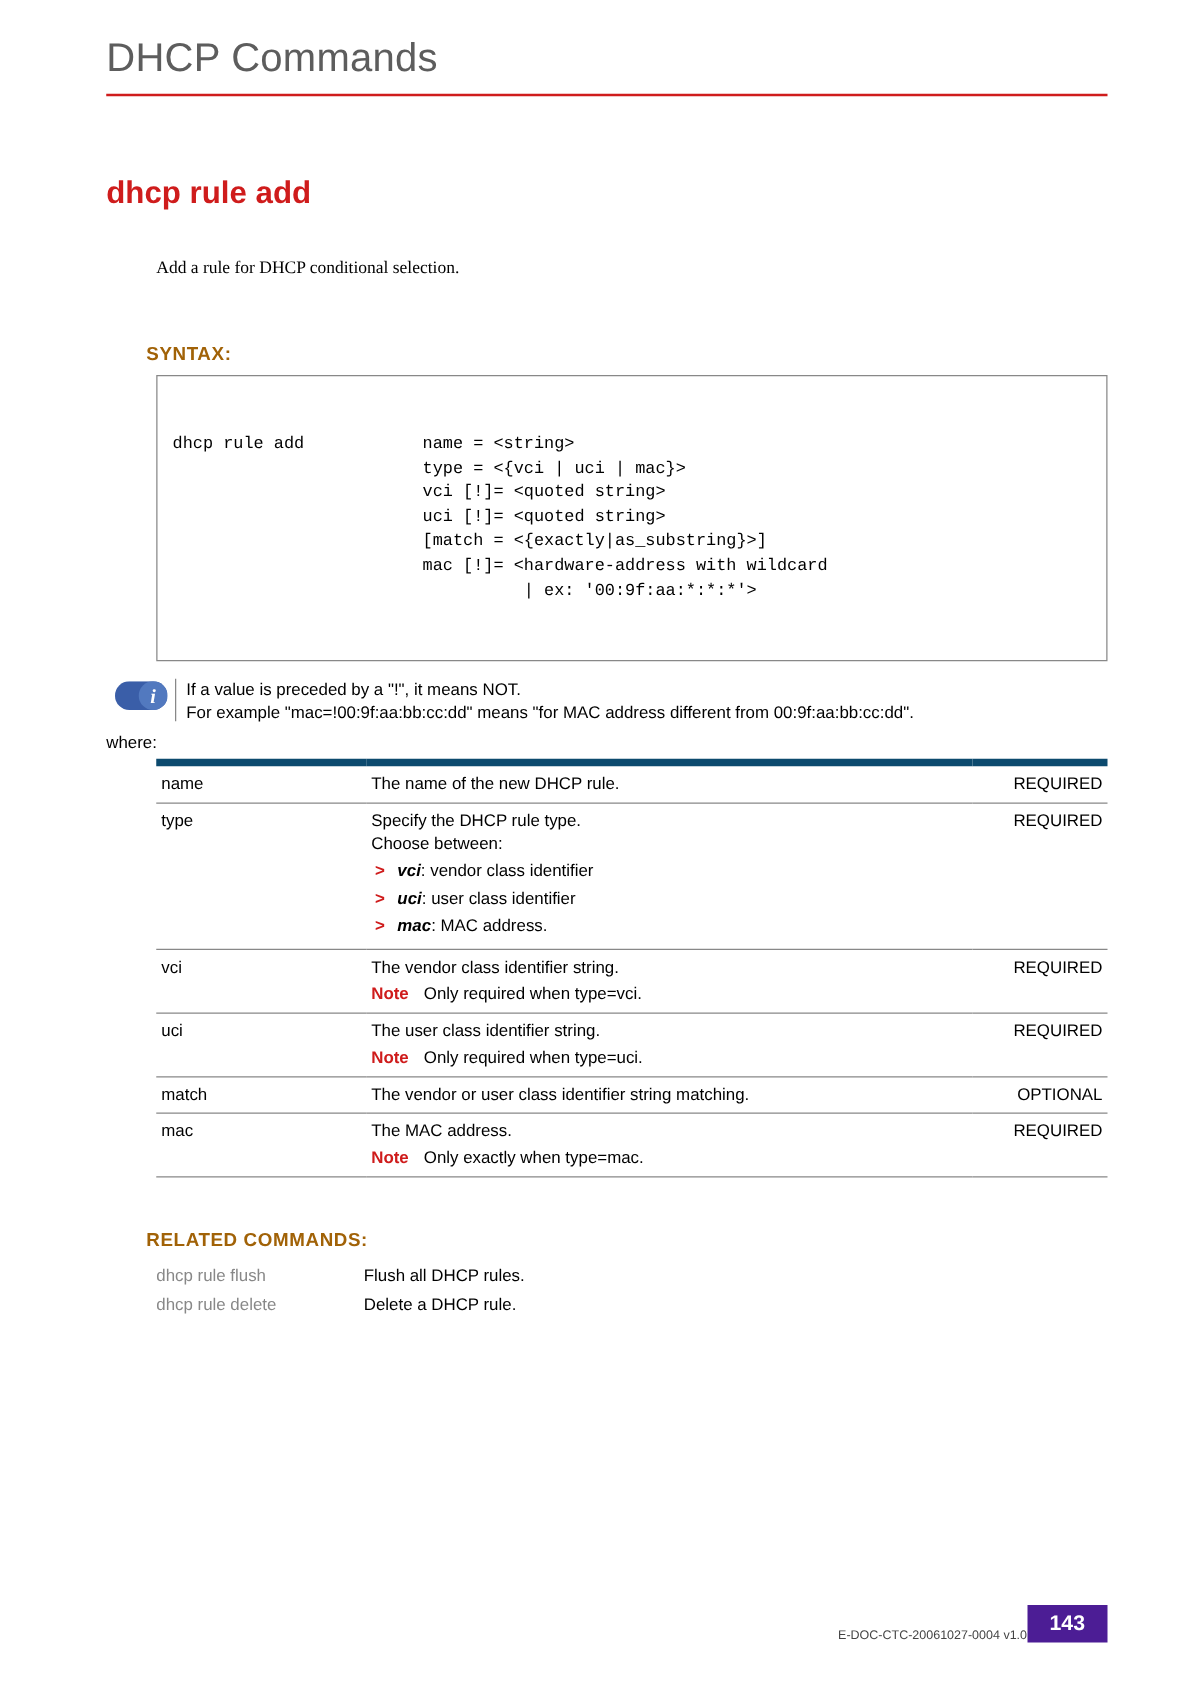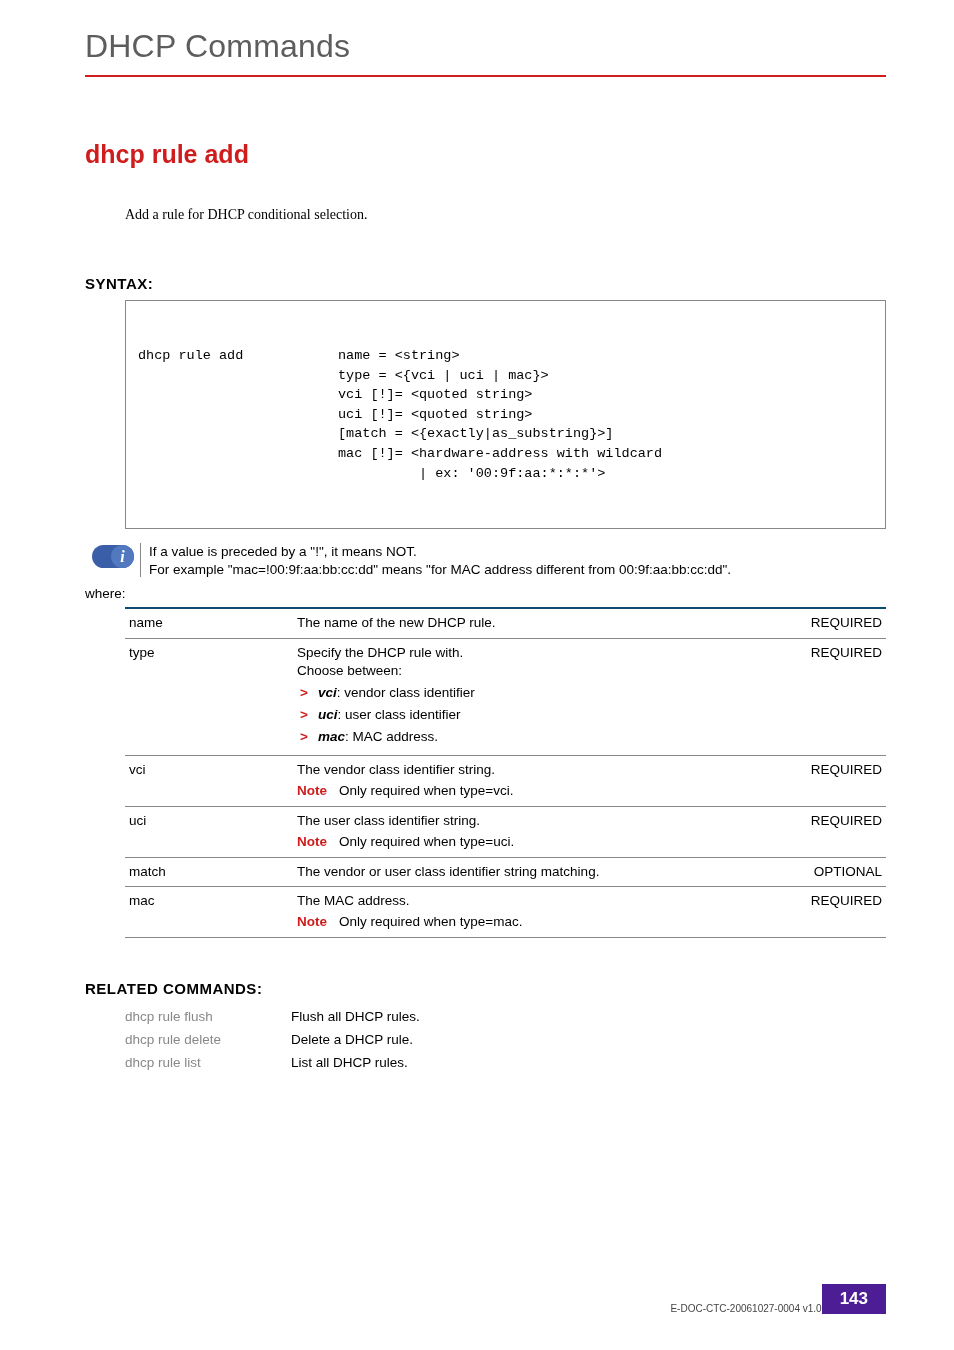--- a/index.html
+++ b/index.html
@@ -38,23 +38,24 @@
     }
     .intro {
       margin-left: 40px;
       margin-bottom: 52px;
       font-size: 14px;
       font-family: Liberation Serif, serif;
     }
     .subhead {
       font-size: 15px;
       font-weight: bold;
-      color: #000000;
+      color: #a16207;
       letter-spacing: 0.5px;
       margin-bottom: 8px;
+      margin-left: 32px;
     }
     .syntax-box {
       margin-left: 40px;
       border: 1px solid #888;
       padding: 6px 12px 6px 12px;
       font-family: "Courier New", monospace;
       font-size: 13.5px;
       line-height: 1.45;
       white-space: pre;
     }
@@ -101,21 +102,21 @@
     }
     table.params td {
       padding: 5px 4px;
       vertical-align: top;
       line-height: 1.4;
     }
     table.params tr {
       border-bottom: 1px solid #888;
     }
     table.params tr:first-child {
-      border-top: 2px solid #0c4a6e;
+      border-top: 6px solid #0c4a6e;
     }
     .col-name { width: 160px; }
     .col-req { text-align: right; width: 100px; }
     .bullet-line {
       display: flex;
       align-items: flex-start;
       margin: 3px 0;
     }
     .red-arrow {
       color: #cf1c1c;
@@ -204,21 +205,21 @@
   <table class="params">
     <tbody>
         <tr>
       <td class="col-name">name</td>
       <td>The name of the new DHCP  rule.</td>
       <td class="col-req">REQUIRED</td>
     </tr>
     <tr>
       <td class="col-name">type</td>
       <td>
-        <div style="white-space:pre-line">Specify the DHCP  rule with.
+        <div style="white-space:pre-line">Specify the DHCP  rule type.
 Choose between:</div>
         <div class="bullet-line">
           <span class="red-arrow">&gt;</span>
           <span><span class="bi">vci</span><span>: vendor class identifier</span></span>
         </div>
         <div class="bullet-line">
           <span class="red-arrow">&gt;</span>
           <span><span class="bi">uci</span><span>: user class identifier</span></span>
         </div>
         <div class="bullet-line">
@@ -254,44 +255,40 @@
       <td class="col-name">match</td>
       <td>The vendor or user class identifier string matching.</td>
       <td class="col-req">OPTIONAL</td>
     </tr>
     <tr>
       <td class="col-name">mac</td>
       <td>
         <div>The MAC address.</div>
         <div class="note-line">
           <span class="note-label">Note</span>
-          <span>Only required when type=mac.</span>
+          <span>Only exactly when type=mac.</span>
         </div>
       </td>
       <td class="col-req">REQUIRED</td>
     </tr>
   </tbody>
     </table>
 
   <div class="related">
     <div class="subhead">RELATED COMMANDS:</div>
     <table class="related-table">
       <tbody>
           <tr>
         <td><span class="related-link">dhcp rule flush</span></td>
         <td>Flush all DHCP rules.</td>
       </tr>
       <tr>
         <td><span class="related-link">dhcp rule delete</span></td>
         <td>Delete a DHCP rule.</td>
       </tr>
-      <tr>
-        <td><span class="related-link">dhcp rule list</span></td>
-        <td>List all DHCP rules.</td>
-      </tr>
     </tbody>
       </table>
   </div>
 
   <div class="footer">
     <span>E-DOC-CTC-20061027-0004 v1.0</span>
     <span class="page-badge">143</span>
   </div>
 </div>
 

